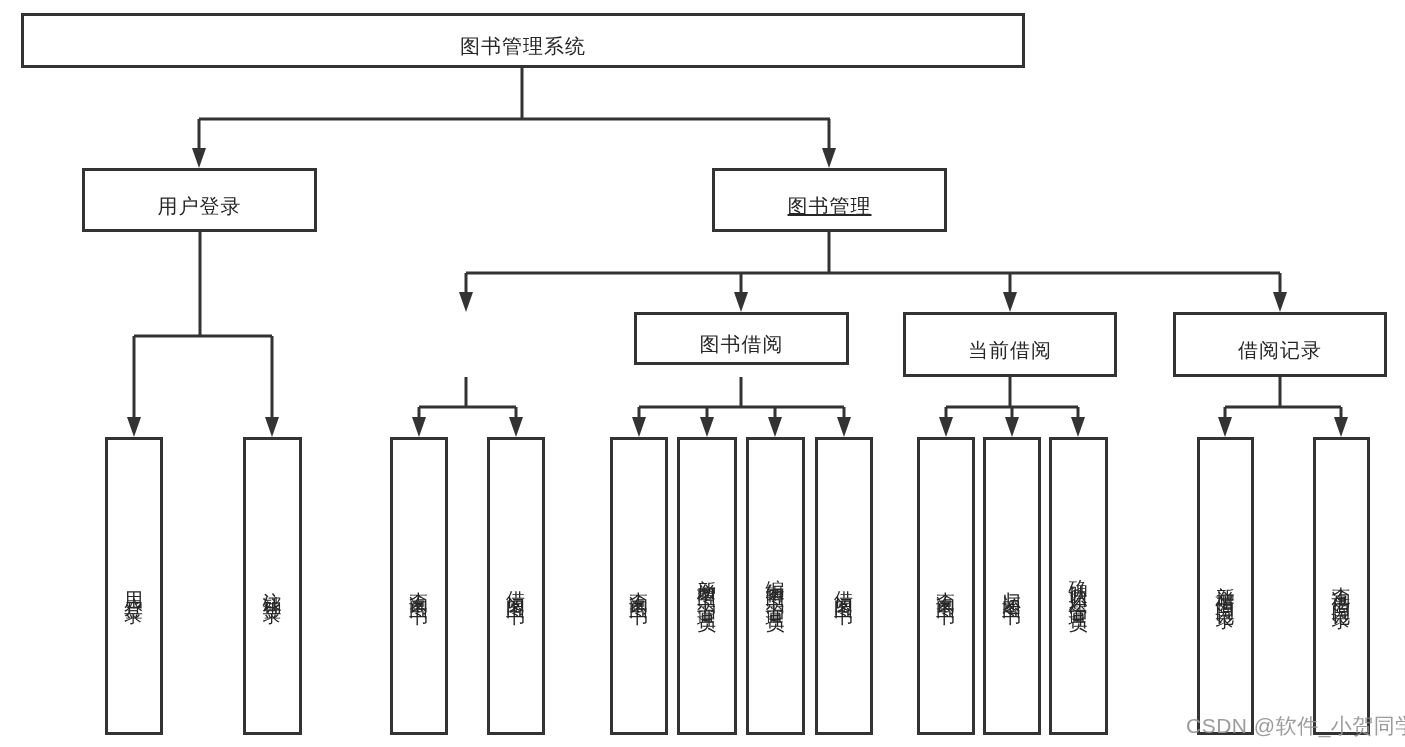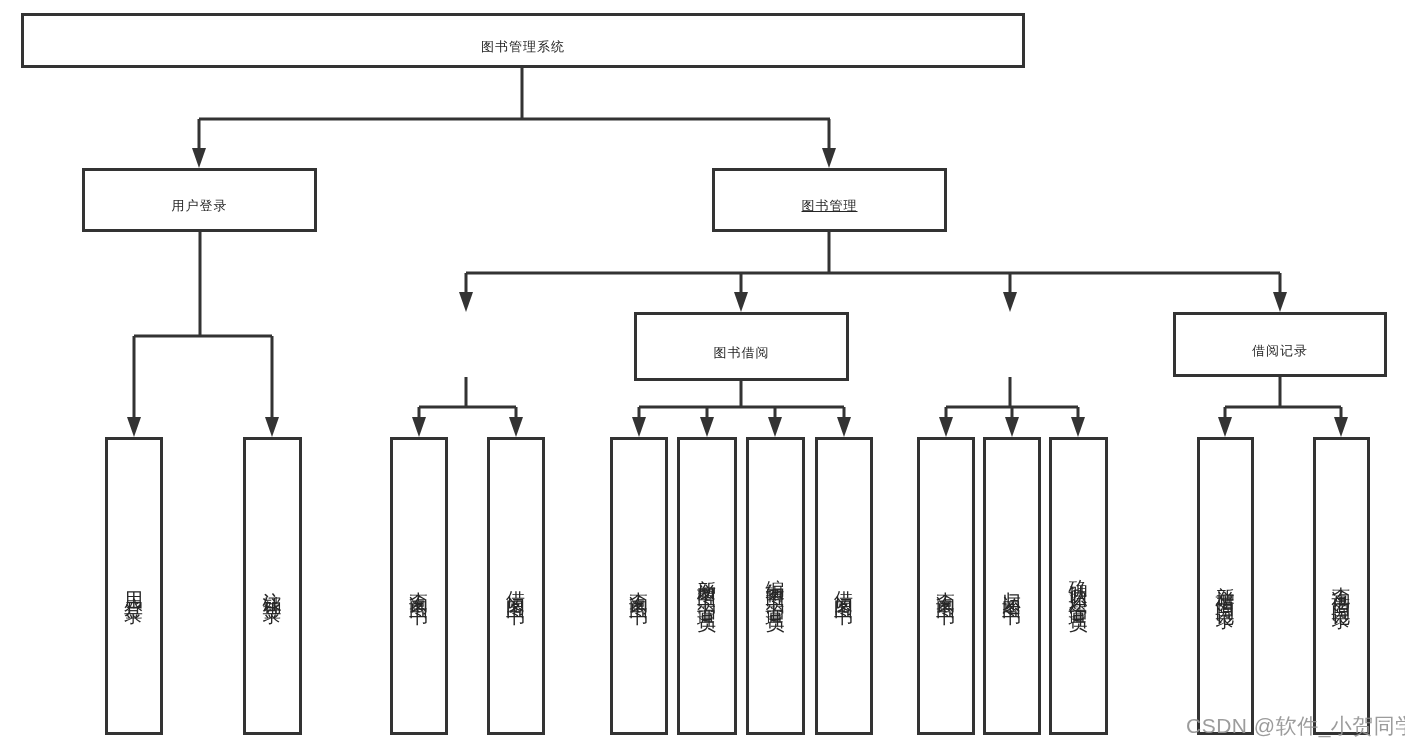--- a/index.html
+++ b/index.html
@@ -15,37 +15,37 @@
     position:absolute;
     box-sizing:border-box;
     background:#ffffff;
     border:3px solid #333333;
     display:flex;
     align-items:center;
     justify-content:center;
     color:#262626;
     z-index:2;
   }
-  .h-label{font-size:13px;letter-spacing:1px;white-space:nowrap;margin-top:12px;}
+  .h-label{font-size:20px;letter-spacing:1px;white-space:nowrap;margin-top:12px;}
   .v .v-label{
     writing-mode:vertical-rl;
     text-orientation:mixed;
     font-size:19px;
     letter-spacing:5px;
     line-height:1;
     white-space:nowrap;
   }
   
   #n-root{left:21px;top:13px;width:1004px;height:55px;}
   
   #n-l2-user{left:82px;top:168px;width:235px;height:64px;}
   #n-l2-book{left:712px;top:168px;width:235px;height:64px;text-decoration:underline;}
   
   #n-l3-newbook{left:362px;top:312px;width:208px;height:65px;}
-  #n-l3-borrow{left:634px;top:312px;width:215px;height:69px;}
+  #n-l3-borrow{left:634px;top:312px;width:215px;height:53px;}
   #n-l3-current{left:903px;top:312px;width:214px;height:65px;}
   #n-l3-records{left:1173px;top:312px;width:214px;height:65px;text-align:right;}
   
   .leaf{top:437px;height:298px;}
   #n-leaf-a1{left:105px;width:58px;}
   #n-leaf-a2{left:243px;width:59px;}
   #n-leaf-b1{left:390px;width:58px;}
   #n-leaf-b2{left:487px;width:58px;}
   #n-leaf-c1{left:610px;width:58px;}
   #n-leaf-c2{left:677px;width:60px;}
@@ -121,20 +121,23 @@
   <div class="box" id="n-l2-user">
     <span class="h-label">用户登录</span>
   </div>
   <div class="box" id="n-l2-book">
     <span class="h-label">图书管理</span>
   </div>
 
   <div class="box" id="n-l3-borrow">
     <span class="h-label">图书借阅</span>
   </div>
+  <div class="box" id="n-l3-current">
+    <span class="h-label">当前借阅</span>
+  </div>
   <div class="box" id="n-l3-records">
     <span class="h-label">借阅记录</span>
   </div>
 
   <div class="box leaf v" id="n-leaf-a1">
     <span class="v-label">用户登录</span>
   </div>
   <div class="box leaf v" id="n-leaf-a2">
     <span class="v-label">注销登录</span>
   </div>

